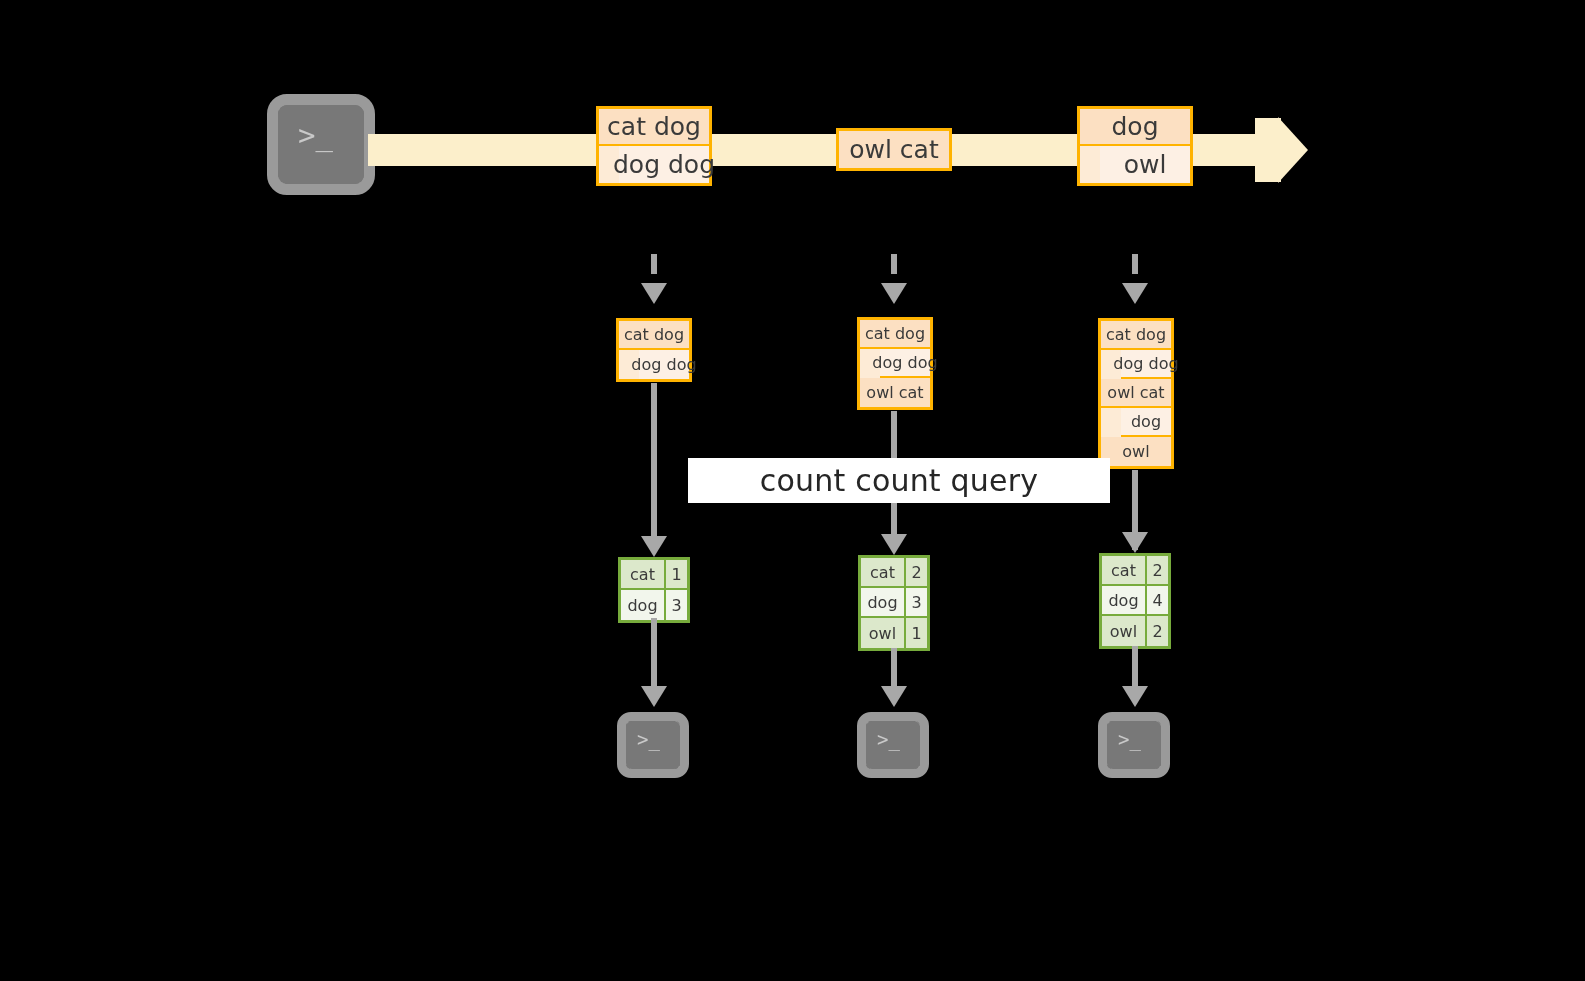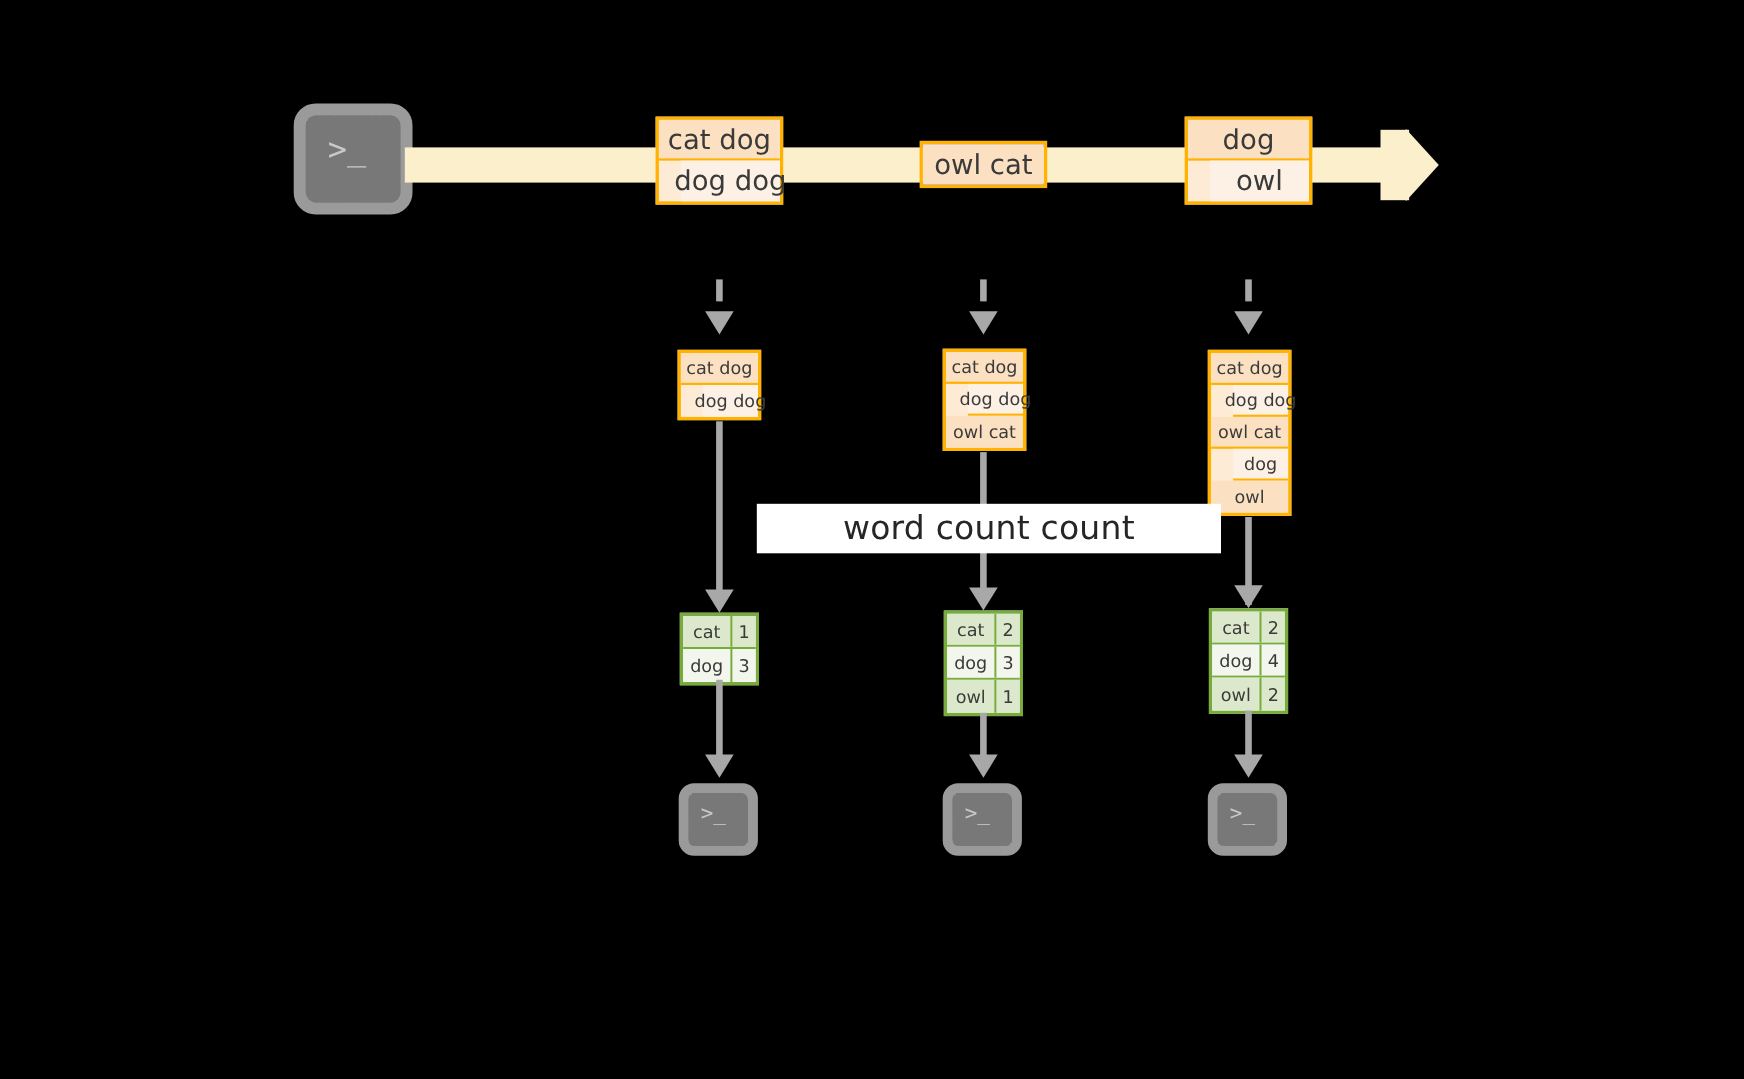--- a/index.html
+++ b/index.html
@@ -310,16 +310,16 @@
   <div class="arrow-shaft" style="left:1132px; top:646px; height:44px;"></div>
   <div class="arrow-head" style="left:1122px; top:686px;"></div>
 
   <div class="terminal term-small" style="left:1098px; top:712px;">
     <div class="terminal-inner">
       <span class="prompt">&gt;_</span>
     </div>
   </div>
 
   <div class="query-banner">
-    <span>word count count</span>
+    <span>count count query</span>
   </div>
 
 </div>
 
 </body></html>

